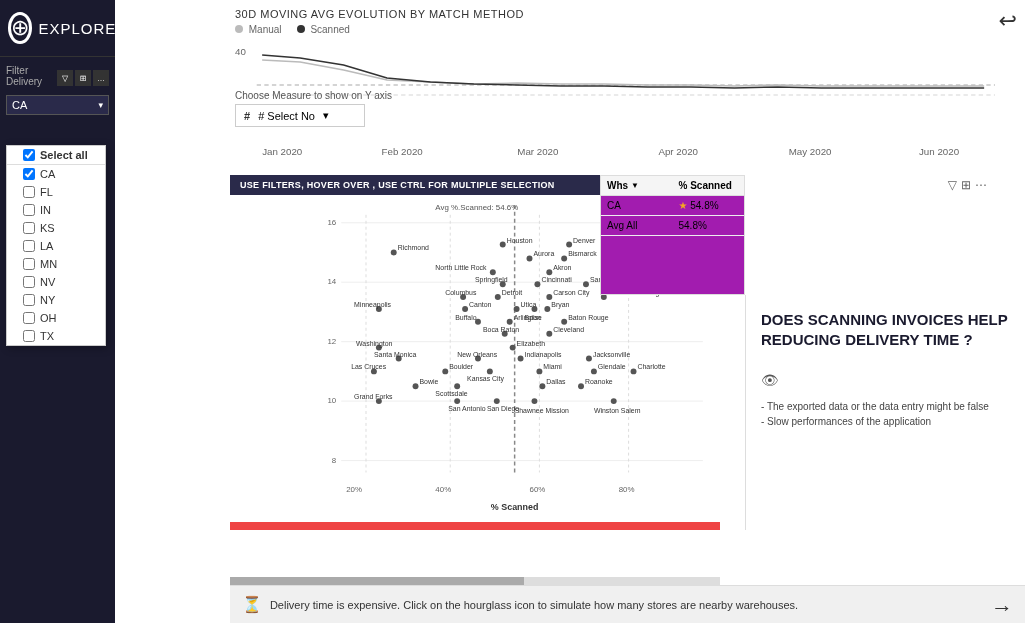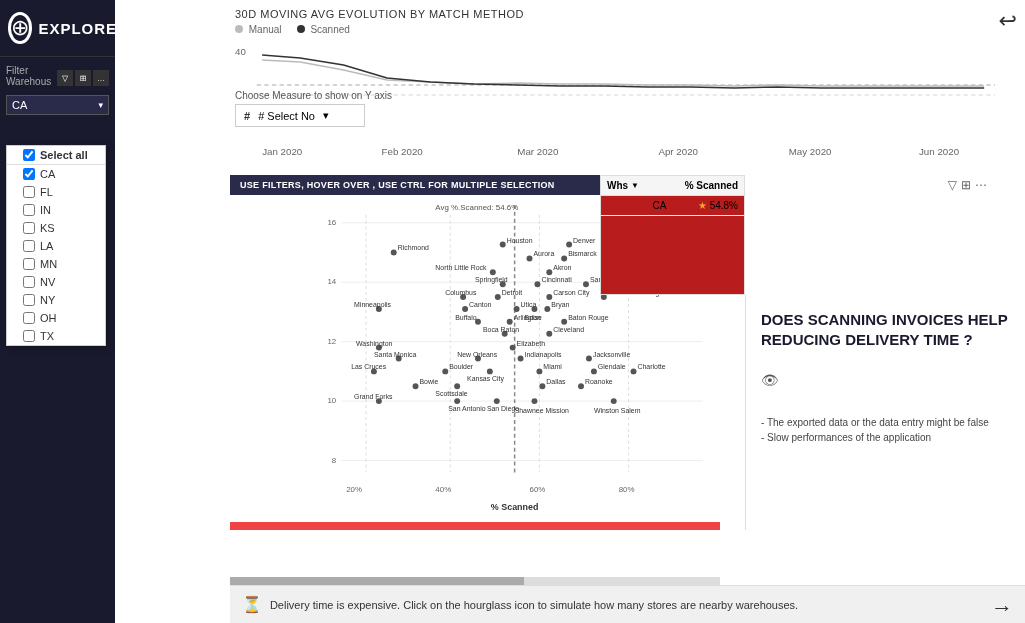--- a/index.html
+++ b/index.html
@@ -36,21 +36,21 @@
       margin-right: 6px;
       position: relative;
     }
     .logo-circle::before {
       content: '⊕';
       font-size: 22px;
       color: white;
     }
     .logo-text {
       font-size: 15px;
-      font-weight: bold;
+      font-weight: normal;
       letter-spacing: 1px;
     }
 
     .filter-section {
       padding: 8px 6px;
     }
     .filter-label {
       font-size: 10px;
       color: #aaa;
       margin-bottom: 4px;
@@ -238,25 +238,24 @@
       background: white;
     }
 
     
     .table-overlay {
       position: absolute;
       right: 0;
       top: 175px;
       width: 145px;
       height: 120px;
-      background: #b91c1c;
+      background: #a21caf;
       border: 1px solid #ddd;
       z-index: 5;
       overflow: hidden;
-      text-align: right;
     }
     .table-header {
       display: flex;
       background: #f5f5f5;
       border-bottom: 1px solid #ddd;
       font-size: 10px;
       font-weight: bold;
     }
     .table-header-cell {
       padding: 4px 6px;
@@ -308,21 +307,21 @@
       color: #333;
       line-height: 1.5;
     }
     .insight-icon {
       color: #555;
       font-size: 14px;
       margin-top: 1px;
       flex-shrink: 0;
     }
     .insight-bullets {
-      margin-top: 24px;
+      margin-top: 8px;
       font-size: 10px;
       color: #444;
       padding-left: 0;
       list-style: none;
     }
     .insight-bullets li {
       padding: 2px 0;
     }
     .insight-bullets li::before {
       content: '- ';
@@ -389,21 +388,21 @@
 <body>
 
 <div class="sidebar">
   <div class="sidebar-logo">
     <div class="logo-circle"></div>
     <span class="logo-text">EXPLORE</span>
   </div>
 
   <div class="filter-section">
     <div class="filter-row">
-      <span class="filter-label">Filter Warehous</span>
+      <span class="filter-label">Filter Delivery</span>
       <div class="filter-icons">
         <button class="filter-icon-btn">▽</button>
         <button class="filter-icon-btn">⊞</button>
         <button class="filter-icon-btn">…</button>
       </div>
     </div>
     <div class="dropdown-select">
       <span>CA</span>
       <span class="dropdown-chevron">▾</span>
     </div>
@@ -693,20 +692,28 @@
     </div>
     <div class="table-row-data">
       <div class="table-cell">
         <span>CA</span>
       </div>
       <div class="table-cell">
         <span class="star-icon">★</span>
         <span>54.8%</span>
       </div>
     </div>
+    <div class="table-row-data">
+      <div class="table-cell">
+        <span>Avg All</span>
+      </div>
+      <div class="table-cell">
+        <span>54.8%</span>
+      </div>
+    </div>
   </div>
 
   <div class="top-right-controls">
     <span class="ctrl-icon">▽</span>
     <span class="ctrl-icon">⊞</span>
     <span class="ctrl-icon">⋯</span>
   </div>
 
   <div class="right-panel">
     <div class="right-panel-title">DOES SCANNING INVOICES HELP REDUCING DELIVERY TIME ?</div>

